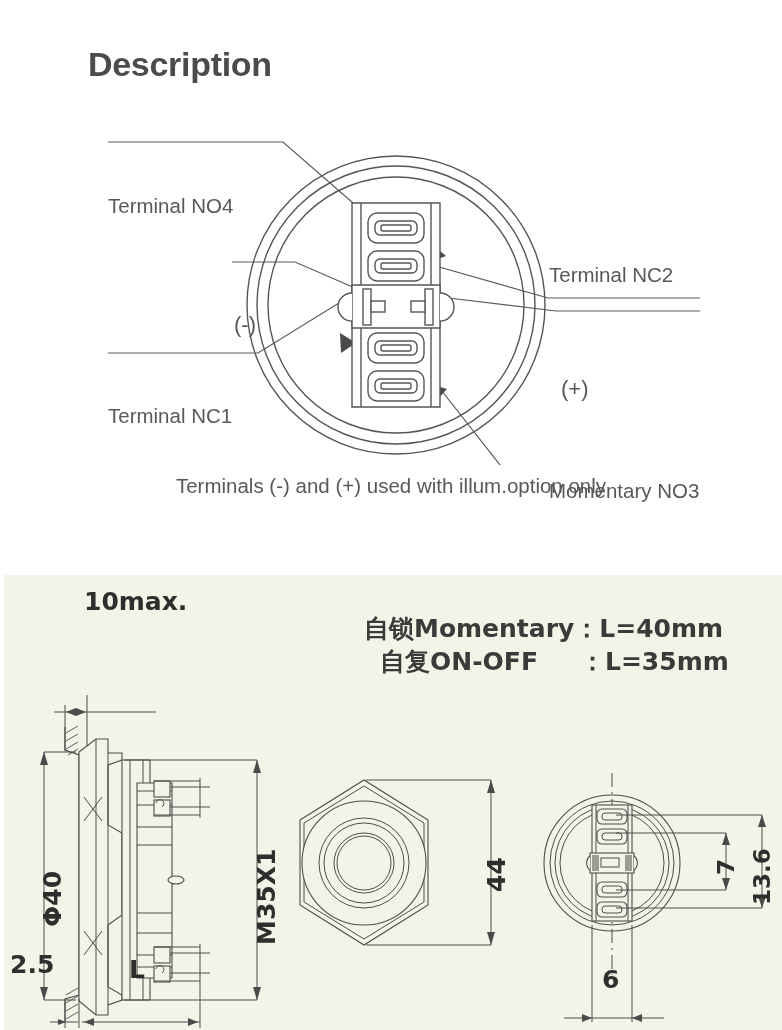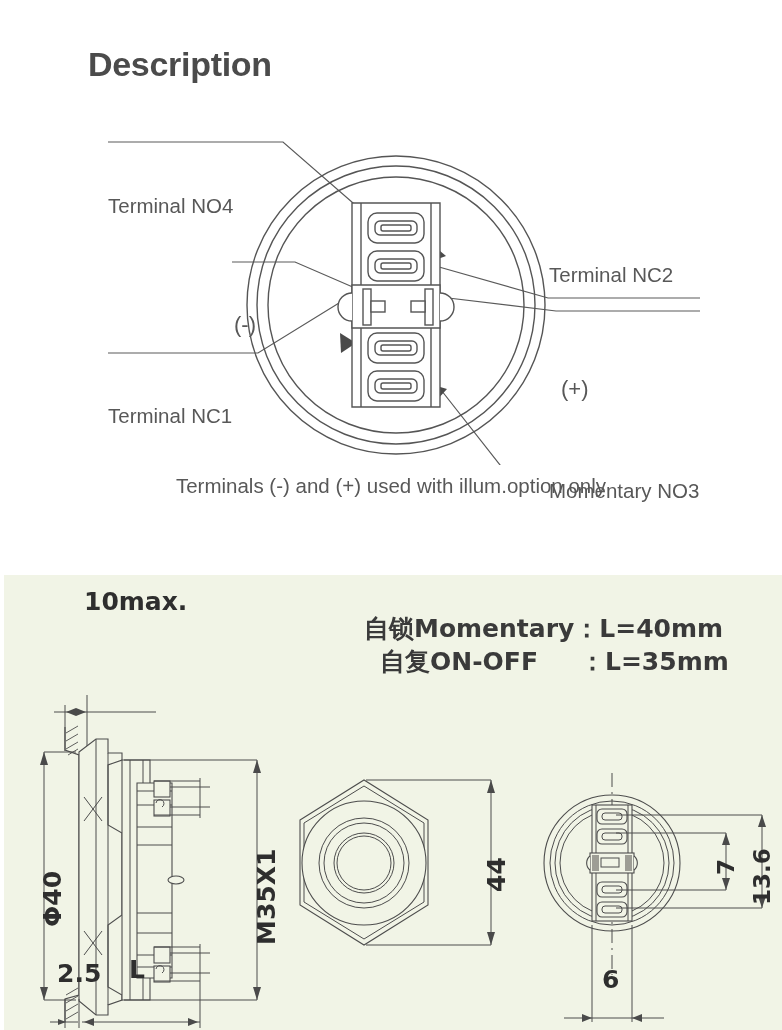--- a/index.html
+++ b/index.html
@@ -368,21 +368,21 @@
         <polygon class="arrowhd" points="628,443 638,439 638,447"></polygon>
       </g>
     </svg>
 
     <div class="dim-txt" id="d-10max" style="left:80px;top:12px;text-align:center;">10max.</div>
 
     <div class="dim-txt rot90" id="d-phi40" style="left:34px;top:352px;">Φ40</div>
 
     <div class="dim-txt rot90" id="d-m35" style="left:248px;top:370px;">M35X1</div>
 
-    <div class="dim-txt" id="d-25" style="left:6px;top:384px;margin-left:47px;">2.5</div>
+    <div class="dim-txt" id="d-25" style="left:6px;top:375px;">2.5</div>
 
     <div class="dim-txt" id="d-L" style="left:125px;top:380px;">L</div>
 
     <div class="dim-txt rot90" id="d-44" style="left:478px;top:317px;">44</div>
 
     <div class="dim-txt rot90" id="d-7" style="left:709px;top:300px;">7</div>
 
     <div class="dim-txt rot90" id="d-136" style="left:745px;top:330px;">13.6</div>
 
     <div class="dim-txt" id="d-6" style="left:598px;top:390px;">6</div>

